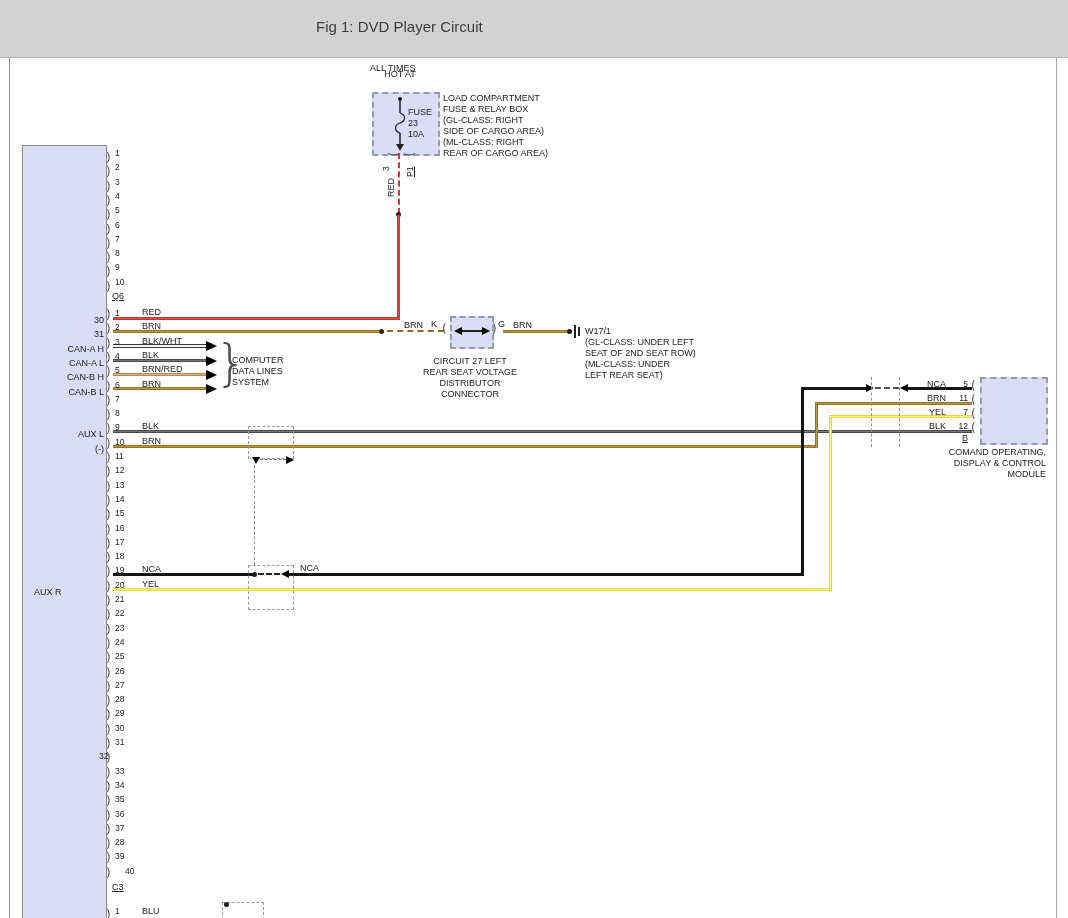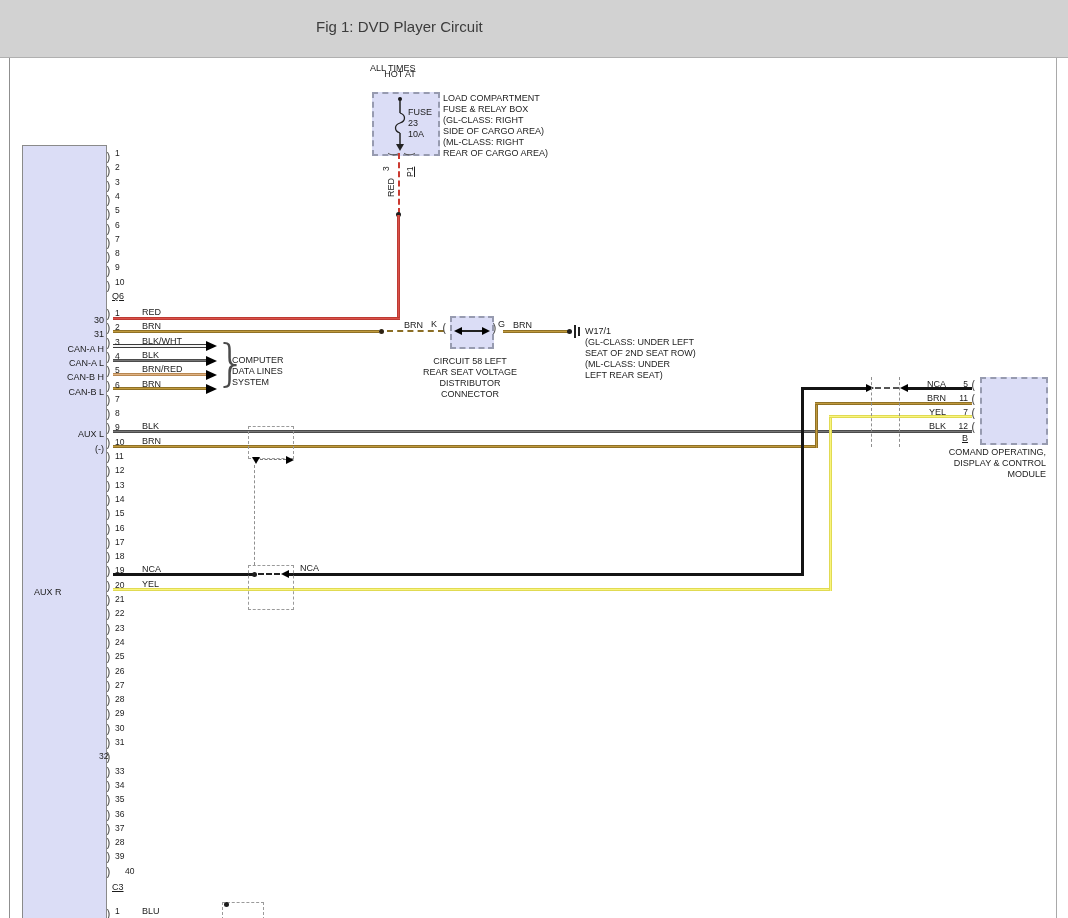--- a/index.html
+++ b/index.html
@@ -107,21 +107,21 @@
 
 <div class="dot" style="left:567px;top:329px"></div>
 <div class="abs" style="left:574px;top:325px;width:2px;height:13px;background:#222"></div>
 <div class="abs" style="left:578px;top:327px;width:2px;height:9px;background:#222"></div>
 <div class="lbl" style="left:585px;top:326px">W17/1</div>
 <div class="lbl" style="left:585px;top:337px">(GL-CLASS: UNDER LEFT</div>
 <div class="lbl" style="left:585px;top:348px">SEAT OF 2ND SEAT ROW)</div>
 <div class="lbl" style="left:585px;top:359px">(ML-CLASS: UNDER</div>
 <div class="lbl" style="left:585px;top:370px">LEFT REAR SEAT)</div>
 
-<div class="lbl ctr" style="left:410px;top:356px;width:120px;text-align:center">CIRCUIT 58 LEFT</div>
+<div class="lbl ctr" style="left:410px;top:356px;width:120px;text-align:center">CIRCUIT 27 LEFT</div>
 <div class="lbl ctr" style="left:410px;top:367px;width:120px;text-align:center">REAR SEAT VOLTAGE</div>
 <div class="lbl ctr" style="left:410px;top:378px;width:120px;text-align:center">DISTRIBUTOR</div>
 <div class="lbl ctr" style="left:410px;top:389px;width:120px;text-align:center">CONNECTOR</div>
 
 <div class="wire w-blkwht" style="left:113px;top:344px;width:93px"></div>
 <div class="wire w-blk" style="left:113px;top:359px;width:93px"></div>
 <div class="wire w-brnred" style="left:113px;top:373px;width:93px"></div>
 <div class="wire w-brn" style="left:113px;top:387px;width:93px"></div>
 <div class="arr-r" style="left:206px;top:341px"></div>
 <div class="arr-r" style="left:206px;top:356px"></div>

